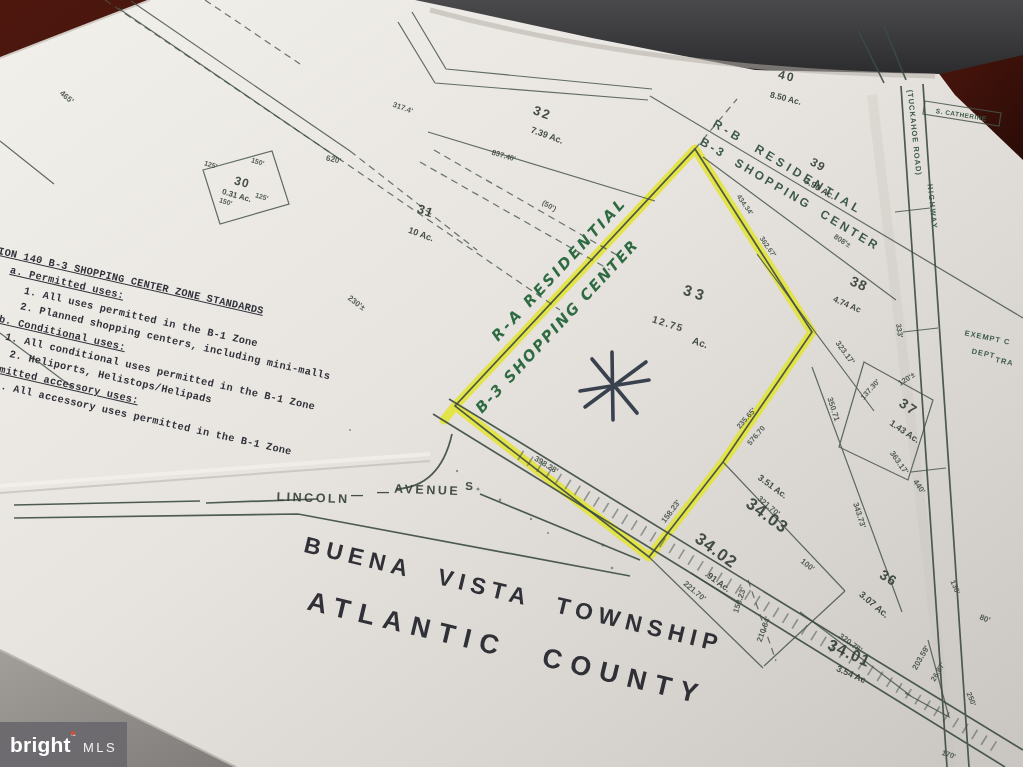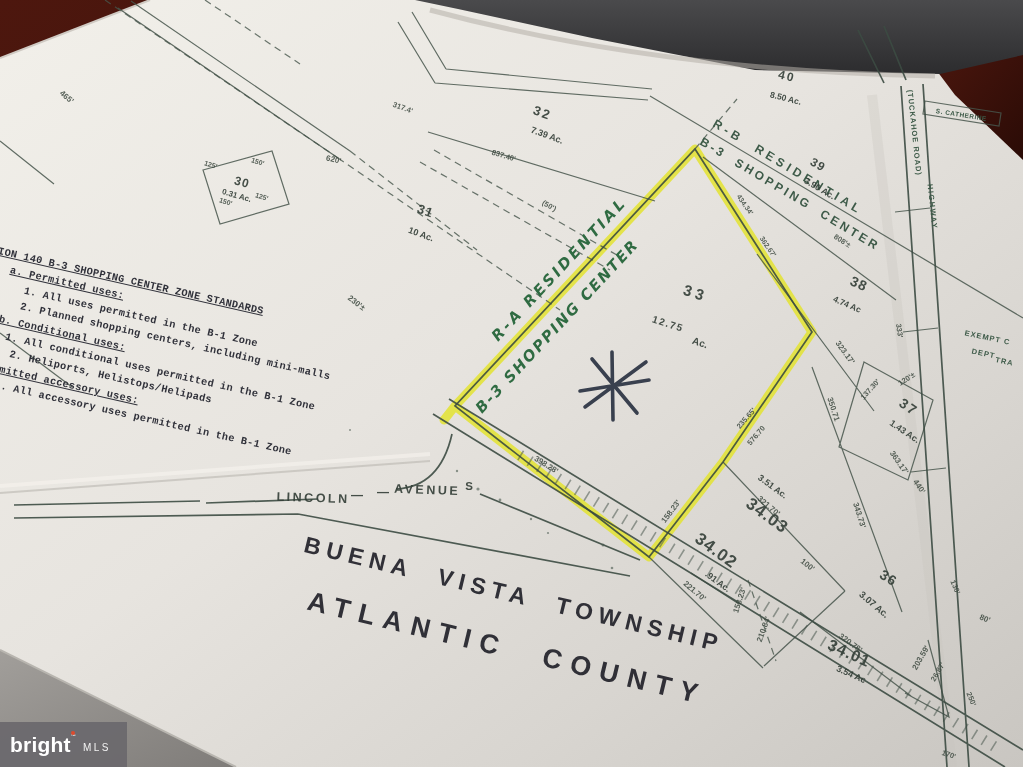--- a/index.html
+++ b/index.html
@@ -19,21 +19,21 @@
      font-size:10.3px;line-height:16.4px;color:#30313a;letter-spacing:.3px;font-weight:700;}
   #standards .ln{white-space:nowrap;}
   #standards .u{text-decoration:underline;}
   #watermark{position:absolute;left:0;top:722px;width:127px;height:45px;
      background:rgba(106,104,109,.93);display:flex;align-items:center;padding-left:10px;
      box-sizing:border-box;}
   #watermark .brand{color:#fff;font-size:21px;font-weight:700;letter-spacing:.2px;position:relative;}
   #watermark .tdot{position:absolute;right:1px;top:-2px;width:4px;height:4px;border-radius:50%;
      background:#dd4a2c;}
   #watermark .tm{color:#eee;font-size:5px;vertical-align:top;}
-  #watermark .org{color:#f2f2f2;font-size:10px;letter-spacing:2.5px;margin-left:7px;margin-top:6px;}
+  #watermark .org{color:#f2f2f2;font-size:13px;letter-spacing:2.5px;margin-left:7px;margin-top:6px;}
 </style>
 </head>
 <body>
 
 <svg width="1023" height="767" viewBox="0 0 1023 767">
   <defs>
     <linearGradient id="pg" x1="0" y1="0" x2="1" y2="1">
       <stop offset="0" stop-color="#f2f0ea"></stop>
         <stop offset=".45" stop-color="#e7e4df"></stop>
       <stop offset=".75" stop-color="#d8d5d0"></stop>

